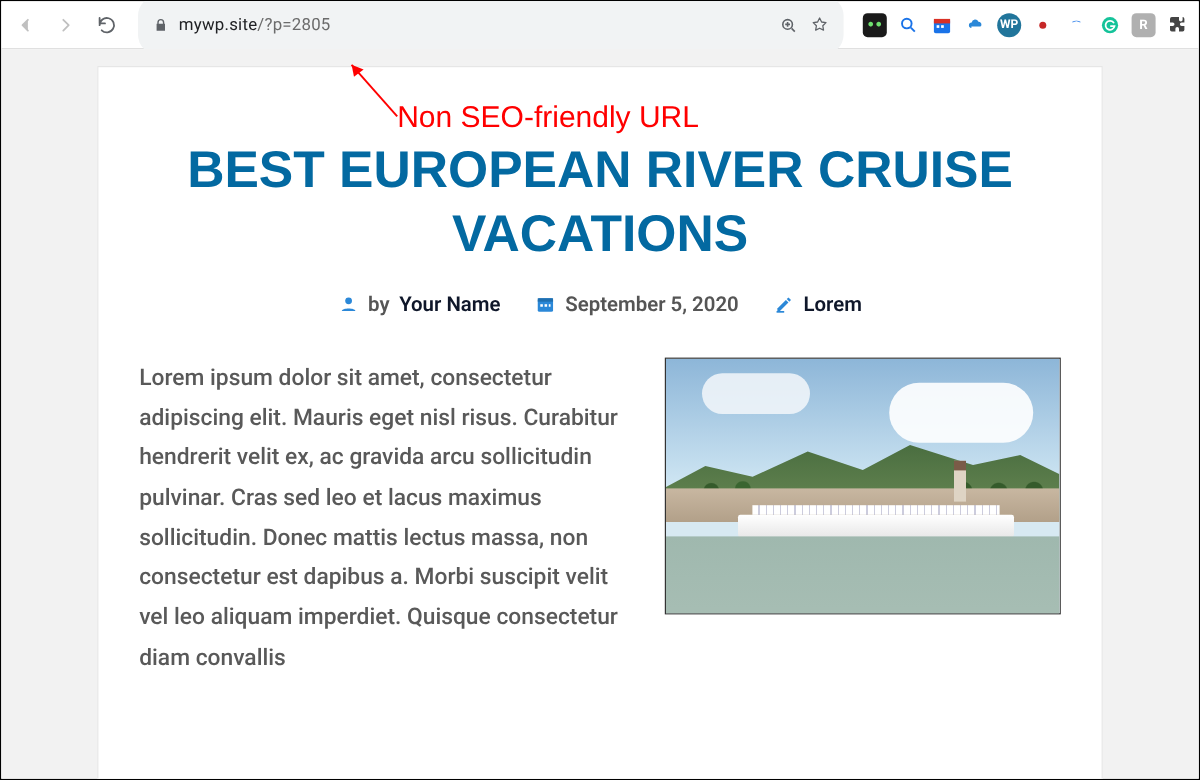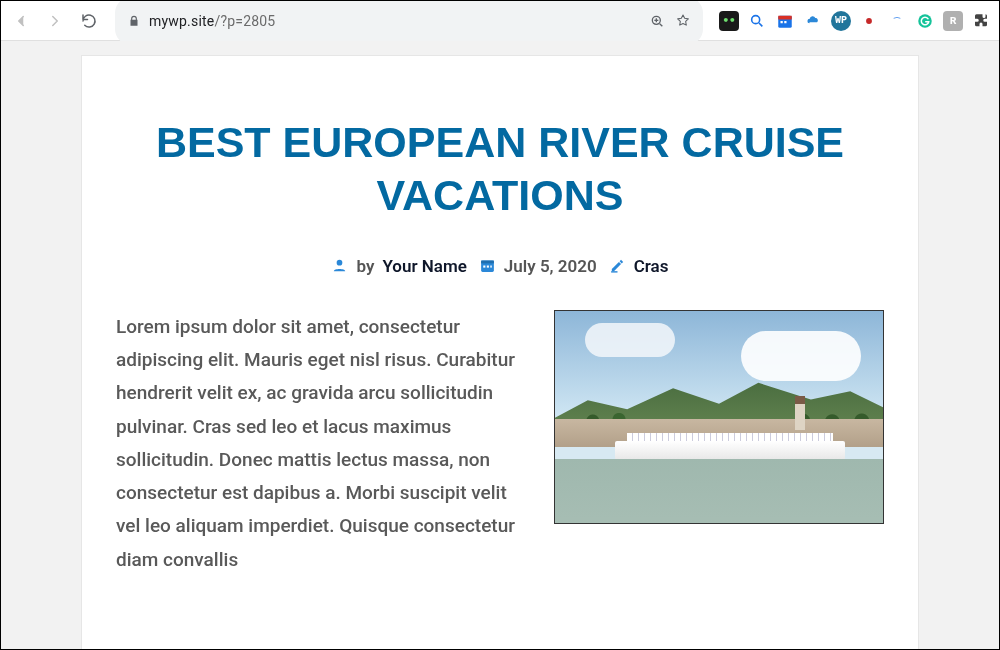--- a/index.html
+++ b/index.html
@@ -46,21 +46,21 @@
   .address-bar .lock { width: 14px; height: 14px; color:#5f6368;}
   .url-text { flex: 1; color: #202124; letter-spacing: .2px;}
   .url-host { color:#202124;}
   .url-path { color:#6b6b6b;}
   .addr-right { display:flex; gap:10px; align-items:center; color:#5f6368;}
   .addr-right svg { width:16px; height:16px;}
   .ext-icons { display:flex; align-items:center; gap:8px; margin-left:6px;}
   .ext-icons .ext {
     width:20px; height:20px; border-radius:4px;
     display:flex; align-items:center; justify-content:center;
-    font-size:11px; font-weight:700; color:#fff;font-family:Liberation Mono, monospace;
+    font-size:11px; font-weight:700; color:#fff;
   }
   .ext.pw{background:#1a1a1a;color:#6fe06f;font-family:monospace;}
   .ext.mag{background:transparent;color:#1a73e8;}
   .ext.cal{background:transparent;}
   .ext.cloud{background:transparent;color:#2b88d8;}
   .ext.wp{background:#21759b;border-radius:50%;}
   .ext.rec{background:transparent;}
   .ext.dash{background:transparent;color:#1a73e8;}
   .ext.g{background:transparent;}
   .ext.r{background:#b0b0b0;color:#fff;}
@@ -82,24 +82,24 @@
     font-family: "Arial Black", Arial, sans-serif;
     font-weight:900;
     font-size:43px;
     text-align:center;
     letter-spacing:0px;
     line-height:1.23;
     color:#0369a1;
   }
   .meta {
     text-align:center;
-    margin-top:34px;
+    margin-top:22px;
     font-size:17px;
     color:#555;
-    display:flex; justify-content:center; gap:12px;
+    display:flex; justify-content:center; gap:29px;
     font-weight:600;
   }
   .meta span{display:flex;align-items:center;gap:8px;}
   .meta svg{width:17px;height:17px;color:#2b88d8;}
   .meta a{color:#0f172a;text-decoration:none;}
   .article {
     margin-top:34px;
     display:flex;
     gap:36px;
   }
@@ -223,20 +223,27 @@
     <div class="ext puzzle">
       <svg viewBox="0 0 24 24" width="18" height="18">
           <path fill="#444" d="M10 3h4v3a2 2 0 0 0 4 0V3h0a2 2 0 0 1 2 2v4h-3a2 2 0 0 0 0 4h3v4a2 2 0 0 1-2 2h-4v-3a2 2 0 0 0-4 0v3H6a2 2 0 0 1-2-2v-4h3a2 2 0 0 0 0-4H4V5a2 2 0 0 1 2-2h4z"></path>
         </svg>
     </div>
   </div>
 </div>
 
 <div class="content-frame">
 
+  <div class="annotation">
+    <svg>
+      <line class="annotation-line" x1="150" y1="48" x2="112" y2="5"></line>
+      <polygon class="annotation-head" points="112,5 122,9 114,15"></polygon>
+      <text class="annotation-text" x="150" y="57">Non SEO-friendly URL</text>
+    </svg>
+  </div>
 
   <div class="page">
     <h1 class="page-title">BEST EUROPEAN RIVER CRUISE VACATIONS</h1>
 
     <div class="meta">
       <span>
         <svg viewBox="0 0 24 24">
             <circle cx="12" cy="8" r="4" fill="#2b88d8"></circle>
             <path d="M4 20c0-4 16-4 16 0" fill="#2b88d8"></path>
           </svg>
@@ -244,29 +251,29 @@
         <a>Your Name</a>
       </span>
       <span>
         <svg viewBox="0 0 24 24">
             <rect x="3" y="5" width="18" height="16" rx="2" fill="#2b88d8"></rect>
             <rect x="3" y="5" width="18" height="4" fill="#1f6fb0"></rect>
             <rect x="6" y="12" width="3" height="3" fill="#fff"></rect>
             <rect x="11" y="12" width="3" height="3" fill="#fff"></rect>
             <rect x="16" y="12" width="2" height="3" fill="#fff"></rect>
           </svg>
-        <span>July 5, 2020</span>
+        <span>September 5, 2020</span>
       </span>
       <span>
         <svg viewBox="0 0 24 24">
             <path d="M4 17l10-10 3 3L7 20H4v-3z" fill="#2b88d8"></path>
             <path d="M15 6l3 3 2-2-3-3-2 2z" fill="#2b88d8"></path>
             <rect x="3" y="20" width="9" height="2" fill="#2b88d8"></rect>
           </svg>
-        <a>Cras</a>
+        <a>Lorem</a>
       </span>
     </div>
 
     <div class="article">
       <p>Lorem ipsum dolor sit amet, consectetur adipiscing elit. Mauris eget nisl risus. Curabitur hendrerit velit ex, ac gravida arcu sollicitudin pulvinar. Cras sed leo et lacus maximus sollicitudin. Donec mattis lectus massa, non consectetur est dapibus a. Morbi suscipit velit vel leo aliquam imperdiet. Quisque consectetur diam convallis</p>
       <div class="img-wrap">
         <div class="scene">
           <div class="clouds1"></div>
             <div class="clouds2"></div>
           <div class="hills"></div>

